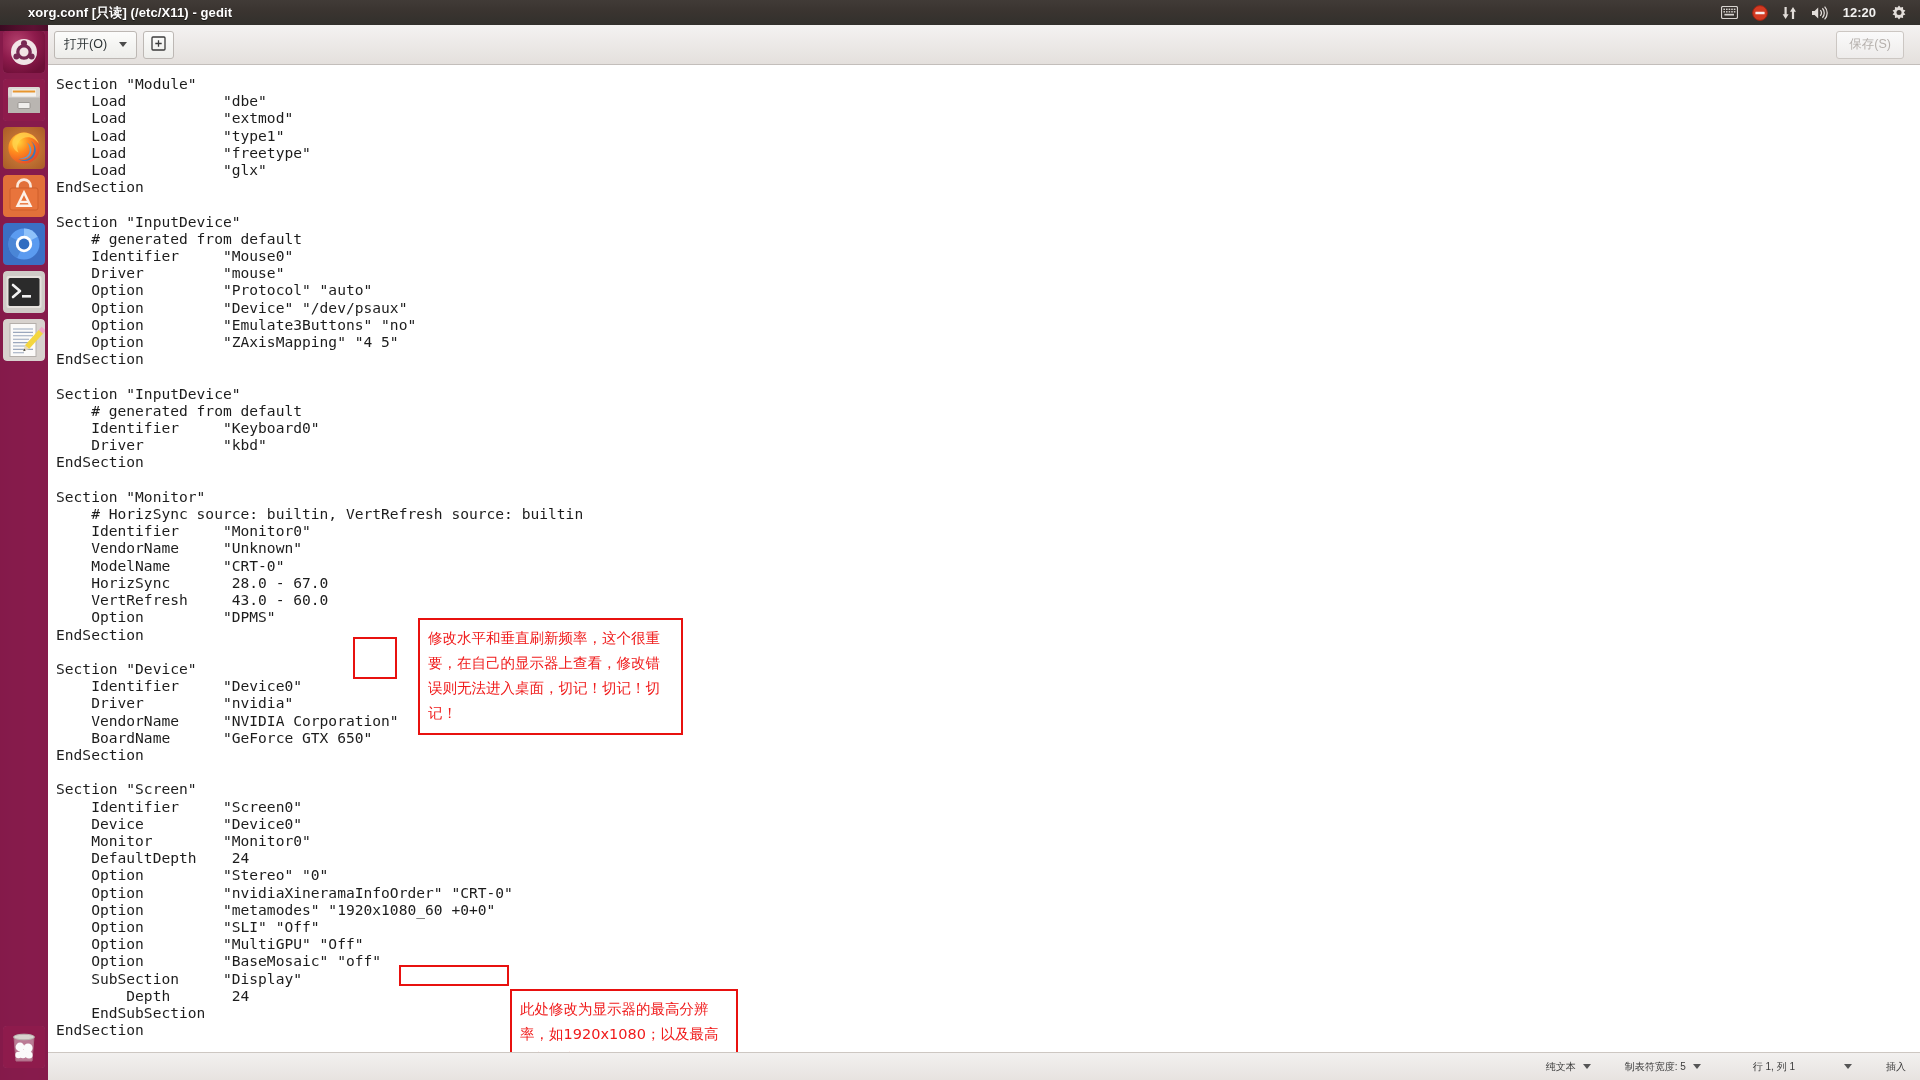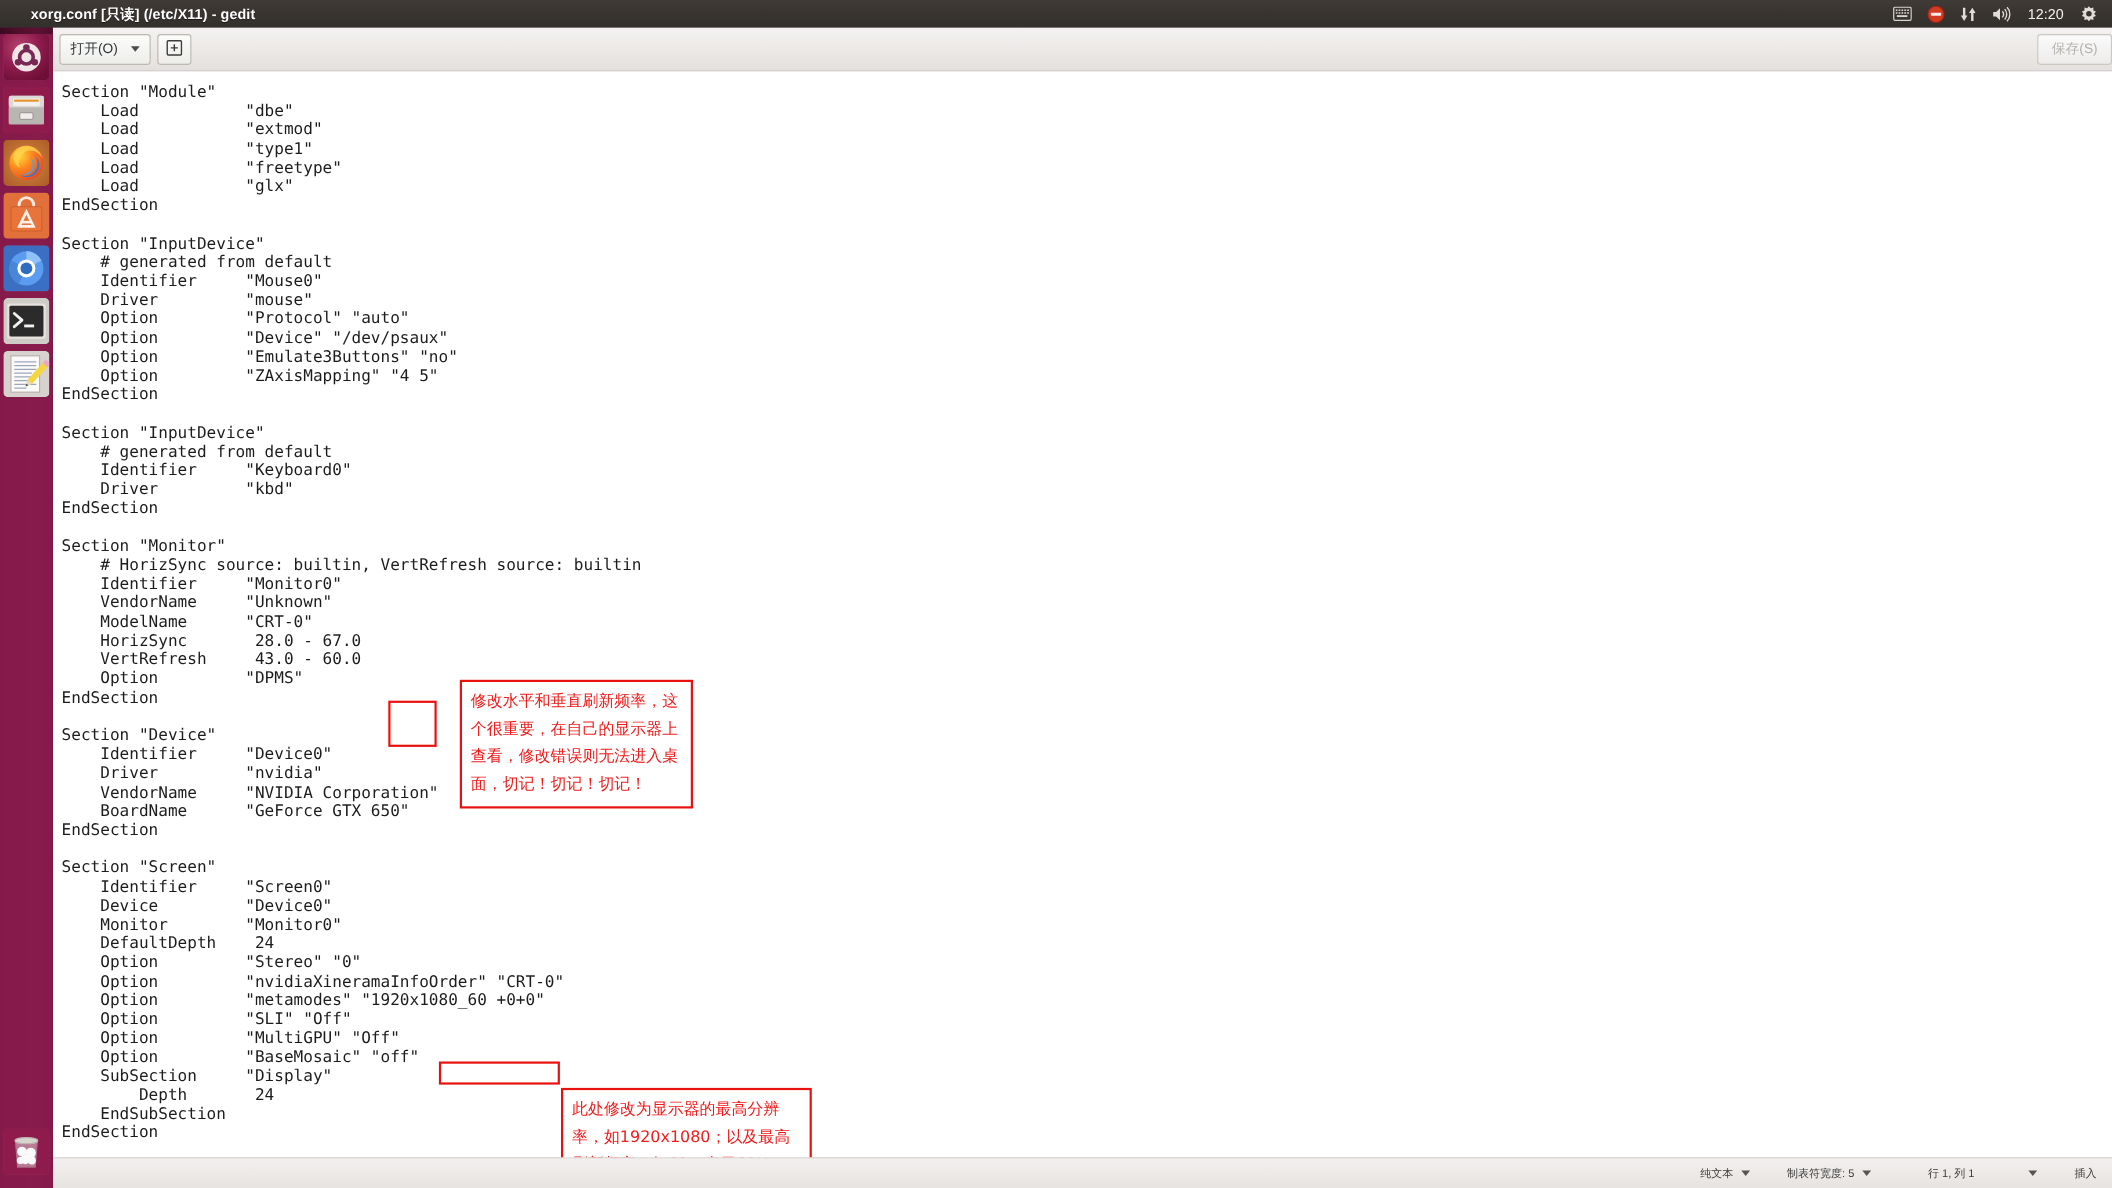--- a/index.html
+++ b/index.html
@@ -21,21 +21,21 @@
   #panel-title {
     color: #ffffff;
     font-size: 13px; font-weight: bold;
     margin-left: 8px;
     letter-spacing: 0.1px;
     white-space: nowrap;
     text-shadow: 0 1px 0 rgba(0,0,0,0.5);
   }
   #tray { margin-left: auto; display: flex; align-items: center; height: 25px; padding-right: 6px; }
   .tray-item { display: flex; align-items: center; justify-content: center; height: 25px; padding: 0 7px; }
-  .tray-time { color: #f2f1f0; font-size: 13px; font-weight: normal; padding: 0 8px; text-align: right; }
+  .tray-time { color: #f2f1f0; font-size: 13px; font-weight: bold; padding: 0 8px; text-align: right; }
 
   
   #launcher {
     position: absolute; top: 25px; left: 0; width: 48px; height: 1055px;
     background: linear-gradient(to right, #3b0a22 0%, #500f2c 35%, #5d1134 70%, #4d0d2a 100%);
     background-color: #8b1c4e;
     z-index: 40;
   }
   #launcher-inner { position: relative; width: 48px; height: 100%; background: rgba(139,28,78,0.92); }
   .launcher-icon {
@@ -85,21 +85,21 @@
     font-size: 12.5px; color: #2e3436;
     cursor: default;
   }
   .tb-btn.icon-only { padding: 0 7px; }
   .caret-down {
     width: 0; height: 0;
     border-left: 4px solid transparent; border-right: 4px solid transparent;
     border-top: 5px solid #4b4b4b;
   }
   #save-btn {
-    position: absolute; right: 0;
+    position: absolute; right: 16px;
     height: 28px; padding: 0 12px;
     background: linear-gradient(to bottom, #fafafa 0%, #eeeceb 100%);
     border: 1px solid #ccc7c3; border-radius: 3px;
     display: flex; align-items: center;
     font-size: 12.5px; color: #b5b0ac;
   }
 
   
   #editor-area { flex: 1 1 auto; position: relative; background: #ffffff; overflow: hidden; }
   #code {
@@ -121,21 +121,21 @@
     position: absolute;
     border: 2px solid #e8110f;
     background: #ffffff;
     color: #f01b1b;
     font-family: "DejaVu Sans", "Liberation Sans", sans-serif;
     font-size: 14.5px;
     line-height: 25px;
     padding: 6px 8px 7px 8px;
     z-index: 6;
   }
-  #annot-1 { left: 370px; top: 553px; width: 212px; }
+  #annot-1 { left: 370px; top: 553px; width: 265px; }
   #annot-2 { left: 462px; top: 924px; width: 228px; }
 
   
   #statusbar {
     flex: 0 0 28px; height: 28px;
     background: linear-gradient(to bottom, #f2f0ef 0%, #e7e3e0 100%);
     border-top: 1px solid #cdc7c2;
     display: flex; align-items: center; justify-content: flex-end;
     font-size: 10px; color: #3b3b3b;
     padding-right: 14px;

